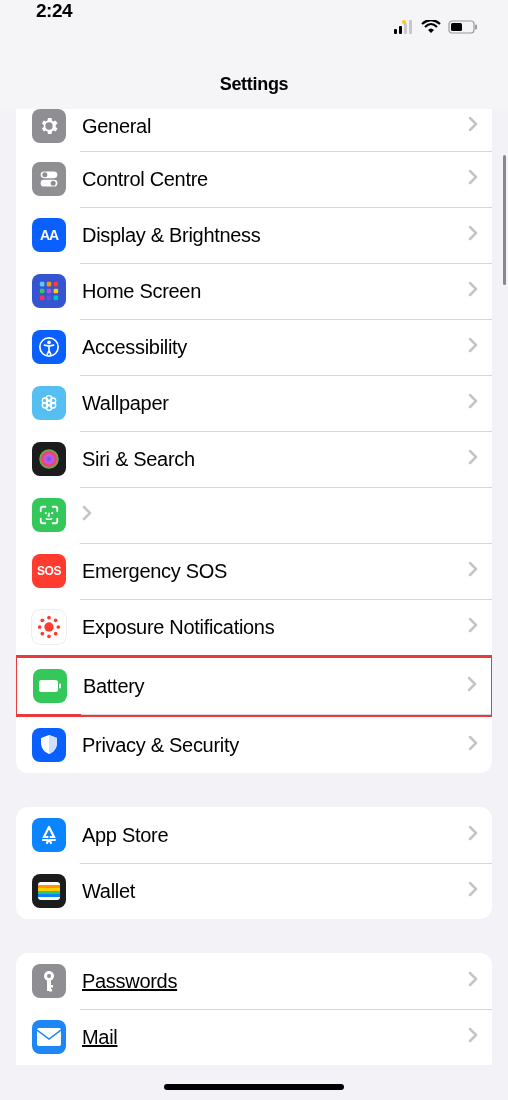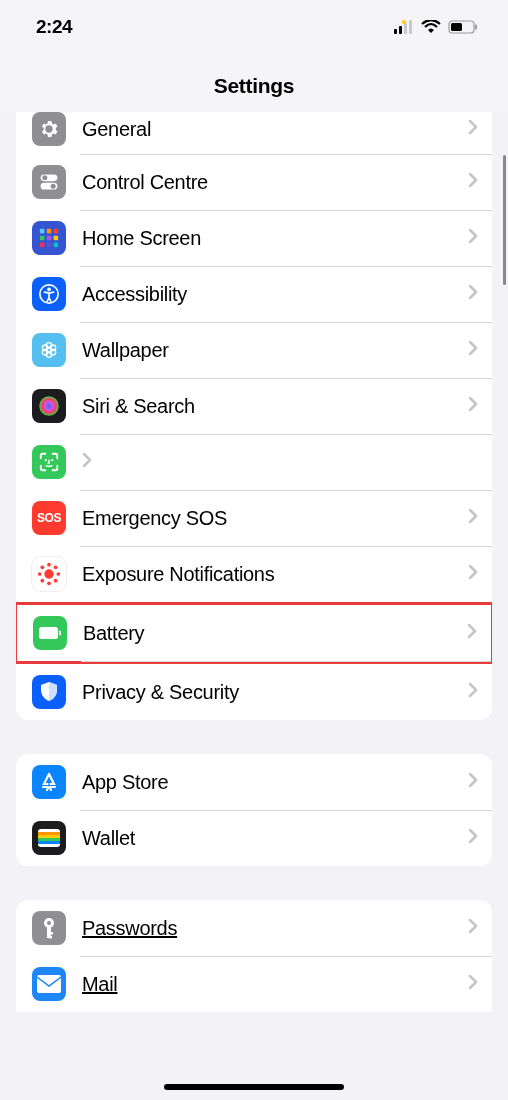--- a/index.html
+++ b/index.html
@@ -12,41 +12,40 @@
       height: 1100px;
       font-family: -apple-system, BlinkMacSystemFont, 'Segoe UI', sans-serif;
       background: #f2f2f7;
       overflow: hidden;
       position: relative;
     }
     .status-bar {
       height: 54px;
       display: flex;
       justify-content: space-between;
-      align-items: center;
       padding: 0 30px 0 36px;
       background: #f5f5f7;
     }
     .time {
       font-size: 19px;
       font-weight: 600;
       letter-spacing: -0.5px;
     }
     .status-icons {
       display: flex;
       align-items: center;
       gap: 7px;
     }
     .header {
       background: #f5f5f7;
       padding: 20px 0 14px;
       text-align: center;
     }
     .header-title {
-      font-size: 21px;
+      font-size: 18px;
       font-weight: 600;
       letter-spacing: -0.3px;
     }
     .content {
       height: calc(100% - 54px - 56px);
       overflow-y: auto;
     }
     .group {
       background: #fff;
       border-radius: 12px;
@@ -177,20 +176,29 @@
             <rect x="2" y="13" width="20" height="8" rx="4" fill="#fff"></rect>
             <circle cx="17" cy="17" r="3" fill="#8e8e93"></circle>
           </svg>
         </div>
         <div class="label">Control Centre</div>
         <div class="chevron"><svg width="10" height="16" viewBox="0 0 10 16">
             <path d="M2 2l6 6-6 6" stroke="#c5c5c7" stroke-width="2.5" fill="none" stroke-linecap="round" stroke-linejoin="round"></path>
           </svg></div>
       </div>
       <div class="row">
+        <div class="icon-box" style="background: rgb(10, 96, 255);">
+          <span style="color:#fff;font-size:14px;font-weight:700;letter-spacing:-1px">AA</span>
+        </div>
+        <div class="label">Display &amp; Brightness</div>
+        <div class="chevron"><svg width="10" height="16" viewBox="0 0 10 16">
+            <path d="M2 2l6 6-6 6" stroke="#c5c5c7" stroke-width="2.5" fill="none" stroke-linecap="round" stroke-linejoin="round"></path>
+          </svg></div>
+      </div>
+      <div class="row">
         <div class="icon-box" style="background: rgb(52, 84, 209);">
           <svg width="22" height="22" viewBox="0 0 24 24">
             <rect x="2" y="2" width="5" height="5" rx="1.2" fill="#5ac8fa"></rect>
             <rect x="9.5" y="2" width="5" height="5" rx="1.2" fill="#ff9500"></rect>
             <rect x="17" y="2" width="5" height="5" rx="1.2" fill="#ff3b30"></rect>
             <rect x="2" y="9.5" width="5" height="5" rx="1.2" fill="#34c759"></rect>
             <rect x="9.5" y="9.5" width="5" height="5" rx="1.2" fill="#af52de"></rect>
             <rect x="17" y="9.5" width="5" height="5" rx="1.2" fill="#ffcc00"></rect>
             <rect x="2" y="17" width="5" height="5" rx="1.2" fill="#ff2d55"></rect>
             <rect x="9.5" y="17" width="5" height="5" rx="1.2" fill="#5856d6"></rect>

